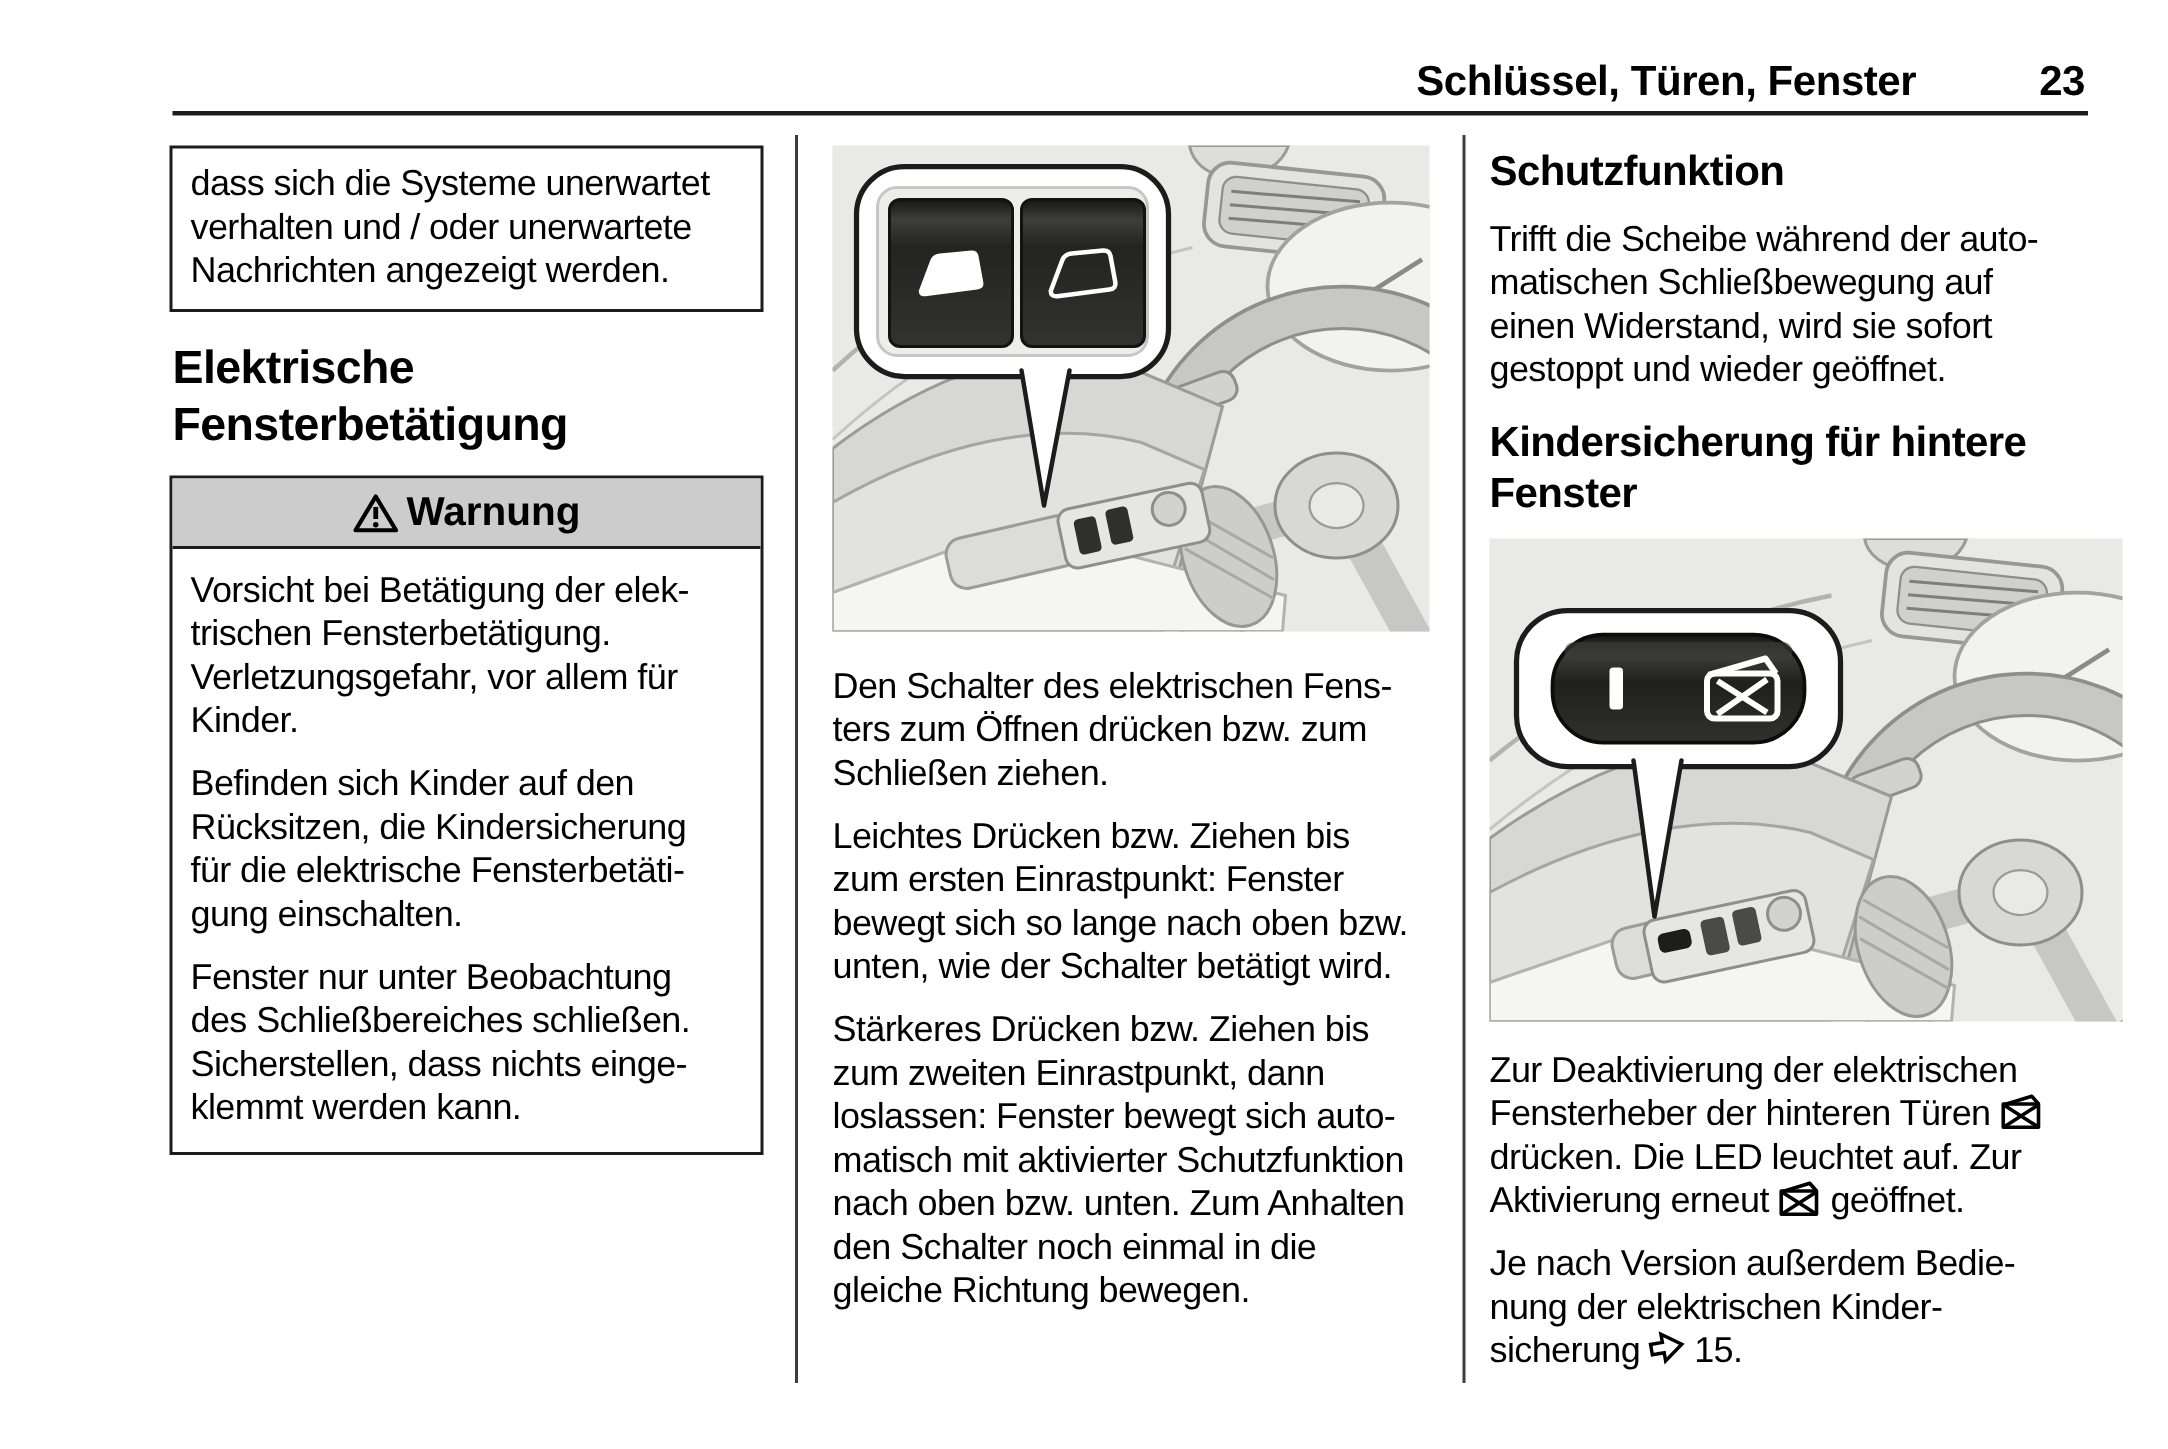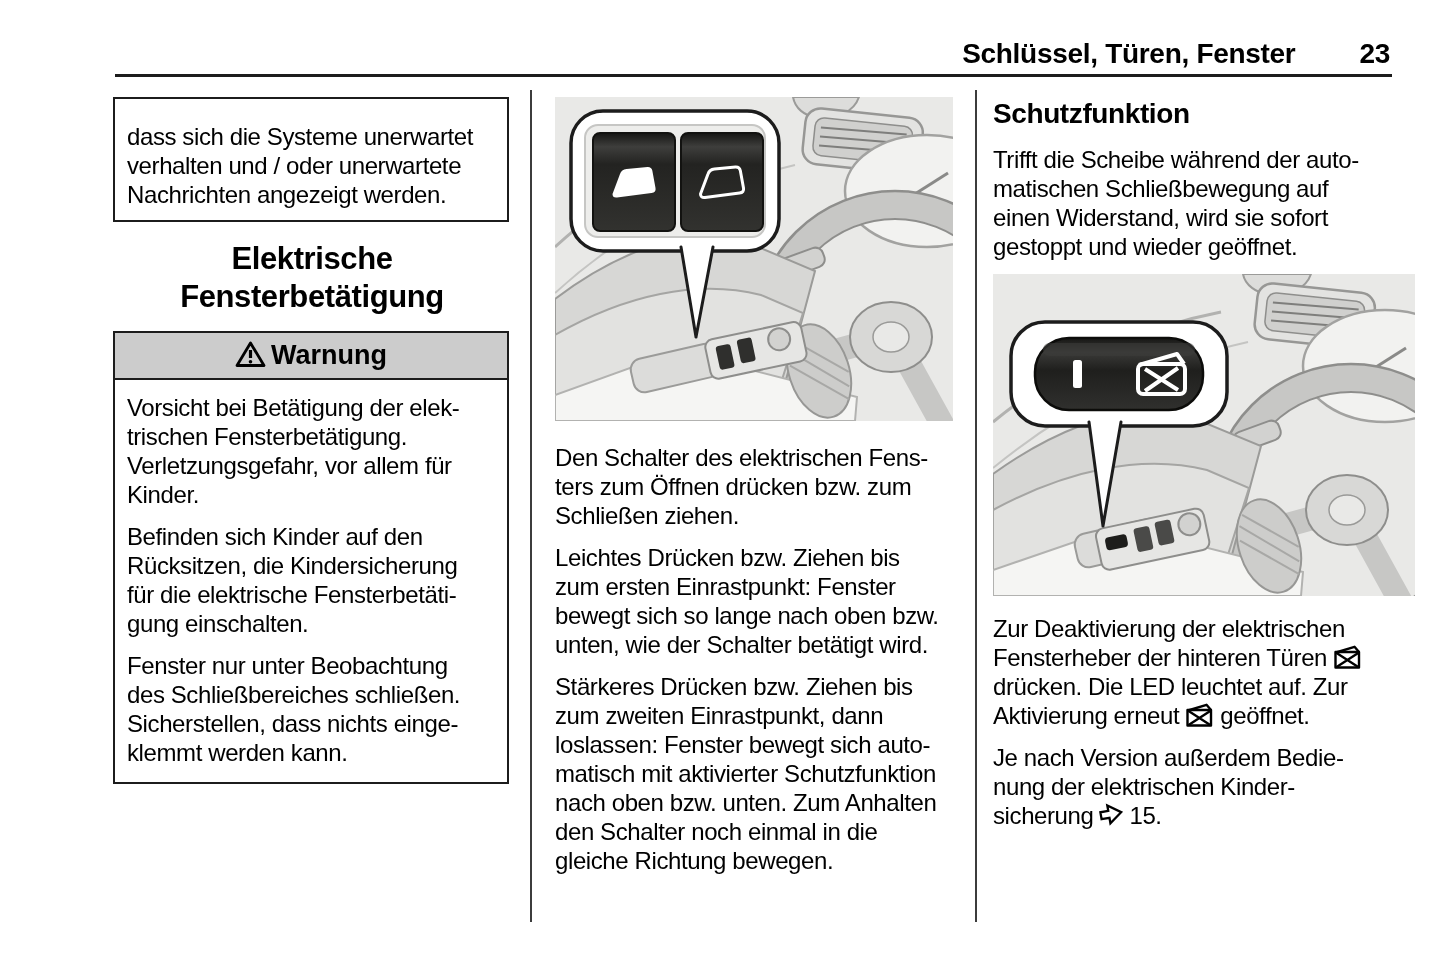--- a/index.html
+++ b/index.html
@@ -1,37 +1,37 @@
 <!DOCTYPE html>
 <html><head>
 <meta charset="utf-8">
 <style>
   html,body{margin:0;padding:0;background:#ffffff;}
   .page{position:relative;width:1445px;height:966px;background:#ffffff;color:#000;
         font-family:"Liberation Sans",sans-serif;overflow:hidden;}
   
   .hdr{position:absolute;top:38px;left:115px;width:1275px;display:flex;justify-content:flex-end;
-       align-items:baseline;gap:64px;font-size:28px;font-weight:bold;letter-spacing:-0.3px;}
+       align-items:baseline;gap:82px;font-size:28px;font-weight:bold;letter-spacing:-0.3px;}
   .rule{position:absolute;top:74px;left:115px;width:1277px;height:3px;background:#1c1c1c;}
   .vdiv{position:absolute;top:90px;height:832px;width:2px;background:#3c3c3c;}
   .vdiv.d1{left:530px;} .vdiv.d2{left:975px;}
   
   .col{position:absolute;top:97px;}
   .col-left{left:113px;width:396px;}
   .col-mid{left:555px;width:400px;}
   .col-right{left:993px;width:426px;}
   
   .bt{font-size:24px;line-height:29px;letter-spacing:-0.4px;white-space:pre-line;margin:0 0 13px;}
   .bt:last-child{margin-bottom:0;}
-  .note-box{border:2.5px solid #1c1c1c;padding:23px 12px 11px;}
+  .note-box{border:2.5px solid #1c1c1c;padding:9px 12px 11px;}
   .h-main{font-size:31px;line-height:38px;font-weight:bold;white-space:pre-line;
-          letter-spacing:-0.4px;margin:18px 0 15px 2px;text-align:center;}
+          letter-spacing:-0.4px;margin:18px 0 15px 2px;}
   .warn-box{border:2.5px solid #1c1c1c;}
   .warn-head{background:#cccccc;border-bottom:2.5px solid #1c1c1c;display:flex;justify-content:center;
-             gap:5px;padding:7px 0;font-size:27px;font-weight:bold;}
+             align-items:center;gap:5px;padding:7px 0;font-size:27px;font-weight:bold;}
   .warn-body{padding:13px 12px 15px;}
   .figure{display:block;background:#e9e9e7;}
   .col-mid .figure{margin-bottom:22px;}
   .h-sec{font-size:28px;font-weight:bold;letter-spacing:-0.4px;line-height:34px;
          white-space:pre-line;margin:0 0 14px;}
   .h-sec.second{margin:17px 0 13px;}
   .col-right .figure{margin-bottom:18px;}
   .inline-icon{display:inline-block;vertical-align:-4px;margin:0 6px;}
   .ref-icon{display:inline-block;vertical-align:-3px;margin:0 5px;}
 </style>
@@ -172,20 +172,22 @@
 den Schalter noch einmal in die
 gleiche Richtung bewegen.</p>
   </div>
 
   <div class="col col-right">
     <div class="h-sec">Schutzfunktion</div>
     <p class="bt">Trifft die Scheibe während der auto-
 matischen Schließbewegung auf
 einen Widerstand, wird sie sofort
 gestoppt und wieder geöffnet.</p>
+    <div class="h-sec second">Kindersicherung für hintere
+Fenster</div>
 
     <svg class="figure" width="422" height="322" viewBox="0 0 422 322">
       <defs>
         <linearGradient id="swgB" x1="0" y1="0" x2="0" y2="1">
           <stop offset="0" stop-color="#161614"></stop>
             <stop offset="0.2" stop-color="#3a3a38"></stop>
           <stop offset="0.45" stop-color="#1f1f1d"></stop>
             <stop offset="1" stop-color="#30302e"></stop>
         </linearGradient>
       </defs>

